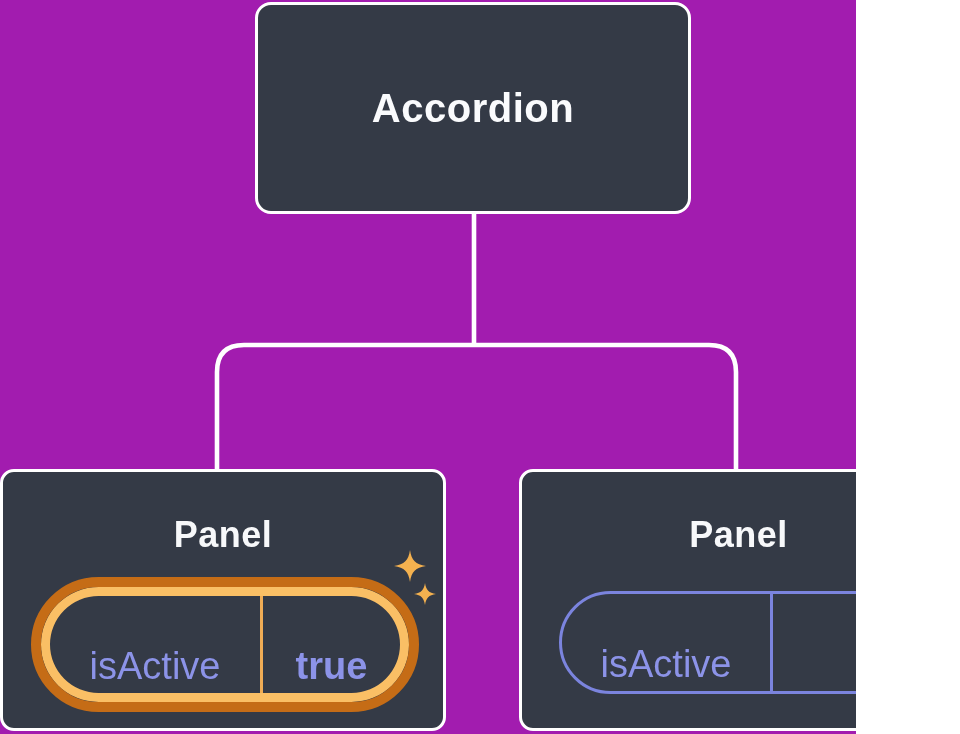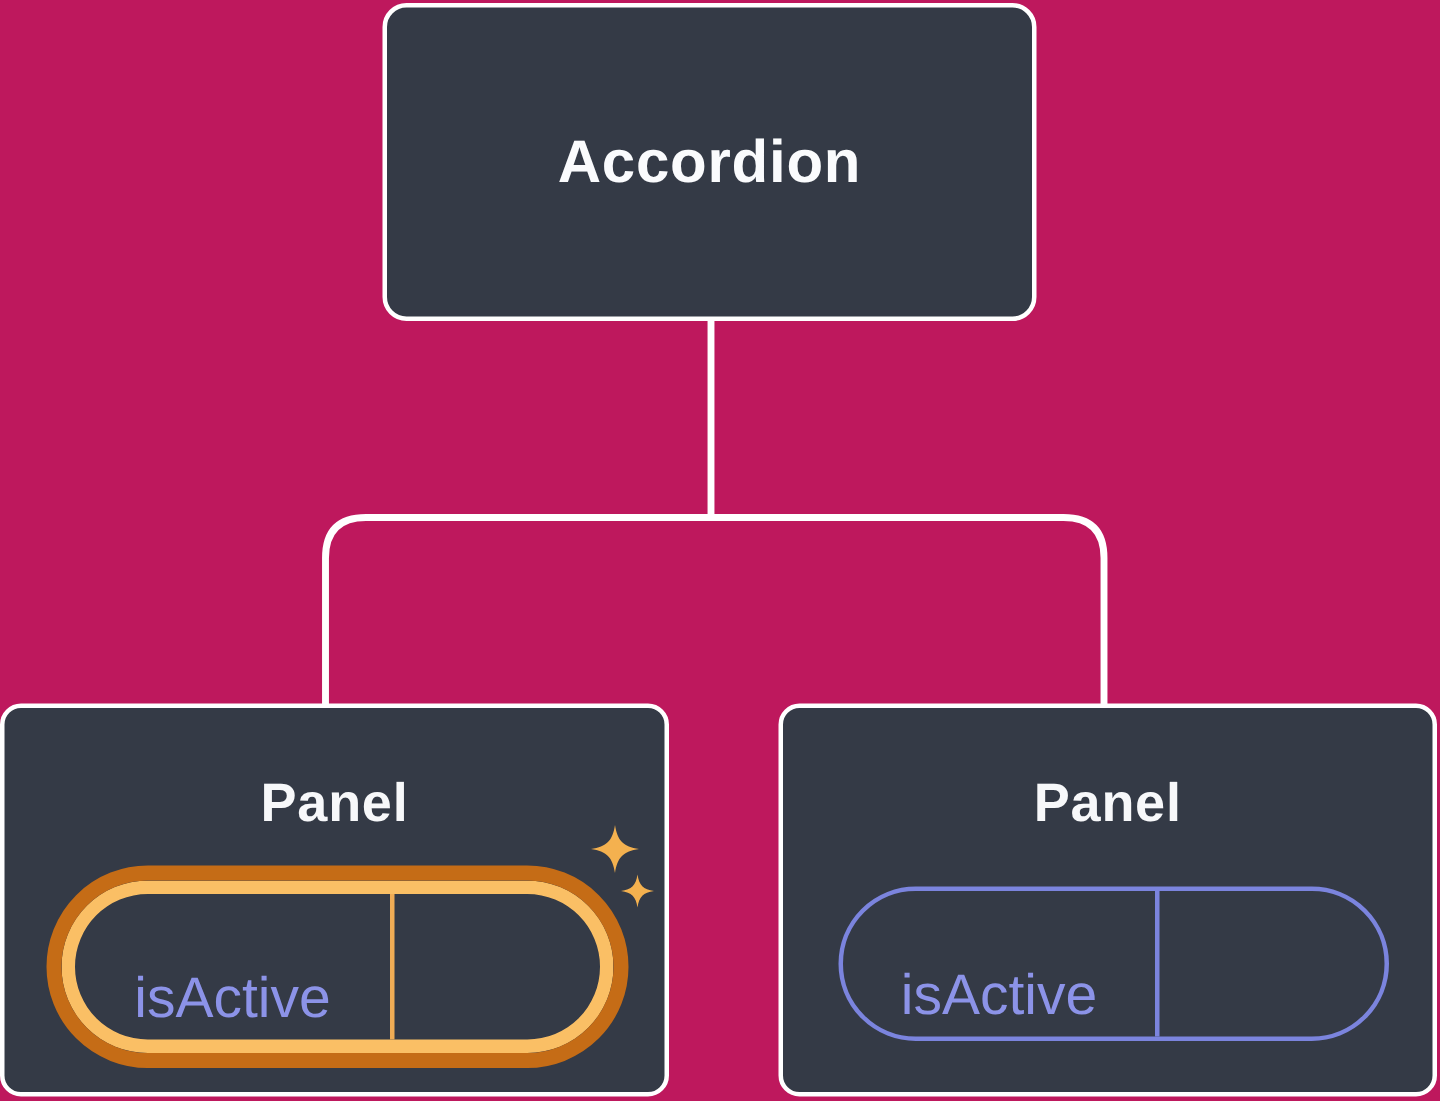--- a/index.html
+++ b/index.html
@@ -3,22 +3,22 @@
 <meta charset="utf-8">
 <style>
   html, body { margin: 0; padding: 0; }
   body {
     width: 960px; height: 734px;
     font-family: "Liberation Sans", sans-serif;
     overflow: hidden;
   }
   .stage {
     position: relative;
-    width: 960px; height: 734px;
-    background: #be185d;
+    width: 856px; height: 734px;
+    background: #a21caf;
     overflow: hidden;
     text-decoration: underline;
   }
   svg.connectors {
     position: absolute; left: 0; top: 0;
     width: 960px; height: 734px;
     pointer-events: none;
   }
   .node {
     position: absolute;
@@ -110,20 +110,21 @@
     <span class="node-root-label">Accordion</span>
   </div>
 
   <div class="node node-panel node-panel-left">
     <div class="panel-label">Panel</div>
 
     <div class="pill pill-active">
       <div class="pill-inner">
         <span class="pill-cell cell-name">isActive</span>
         <div class="pill-divider divider-gold"></div>
+        <span class="pill-cell cell-value">true</span>
       </div>
     </div>
 
     <svg class="sparkles" style="left:385px; top:72px; width:56px; height:66px;" viewBox="0 0 56 66">
       <path transform="translate(22,22)" d="M0,-16 C1.6,-5.5 5.5,-1.6 16,0 C5.5,1.6 1.6,5.5 0,16 C-1.6,5.5 -5.5,1.6 -16,0 C-5.5,-1.6 -1.6,-5.5 0,-16 Z" fill="#F4B14F"></path>
       <path transform="translate(37,50)" d="M0,-11 C1.1,-3.8 3.8,-1.1 11,0 C3.8,1.1 1.1,3.8 0,11 C-1.1,3.8 -3.8,1.1 -11,0 C-3.8,-1.1 -1.1,-3.8 0,-11 Z" fill="#F4B14F"></path>
     </svg>
   </div>
 
   <div class="node node-panel node-panel-right">

